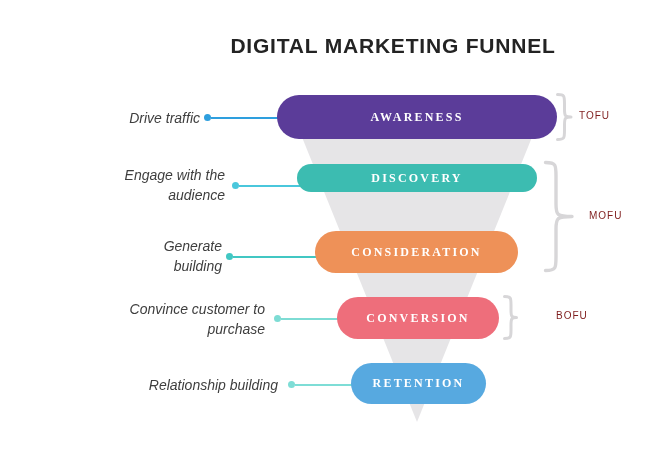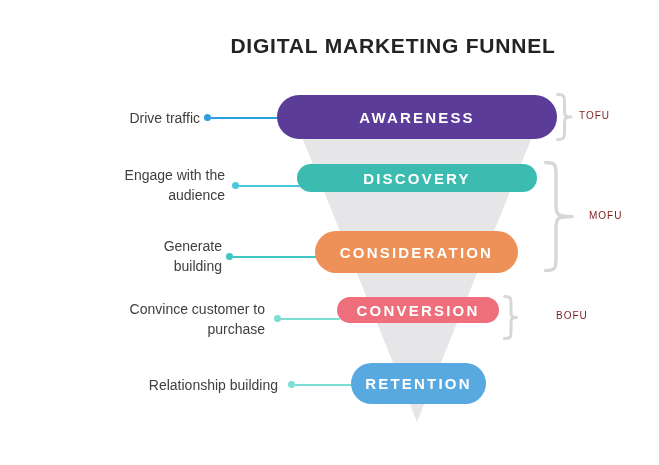--- a/index.html
+++ b/index.html
@@ -28,38 +28,40 @@
     clip-path: polygon(0 0, 100% 0, 50% 100%);
     background: #E6E5E7;
     z-index: 1;
   }
   .pill {
     position: absolute;
     z-index: 3;
     border-radius: 23px;
     color: #ffffff;
     font-weight: bold;
-    font-size: 15px;
+    font-size: 12px;
     letter-spacing: 2.2px;
     display: flex;
     align-items: center;
     justify-content: center;
+    font-family: Liberation Serif, serif;
   }
   .pill-1 { left: 237px; top: 95px;  width: 280px; height: 44px; }
   .pill-2 { left: 257px; top: 164px; width: 240px; height: 28px; }
   .pill-3 { left: 275px; top: 231px; width: 203px; height: 42px; }
-  .pill-4 { left: 297px; top: 297px; width: 162px; height: 26px; }
+  .pill-4 { left: 297px; top: 297px; width: 162px; height: 42px; }
   .pill-5 { left: 311px; top: 363px; width: 135px; height: 41px; align-items: center; }
   .side-label {
     position: absolute;
     text-align: right;
     font-size: 14px;
     line-height: 20px;
     color: #3E3E3E;
     z-index: 2;
+    font-style: italic;
   }
   .lbl-1 { left: 60px;  top: 108px; width: 100px; }
   .lbl-2 { left: 68px;  top: 165px; width: 117px; }
   .lbl-3 { left: 98px;  top: 236px; width: 84px;  }
   .lbl-4 { left: 83px;  top: 299px; width: 142px; }
   .lbl-5 { left: 86px;  top: 375px; width: 152px; }
   .connector {
     position: absolute;
     display: flex;
     align-items: center;

